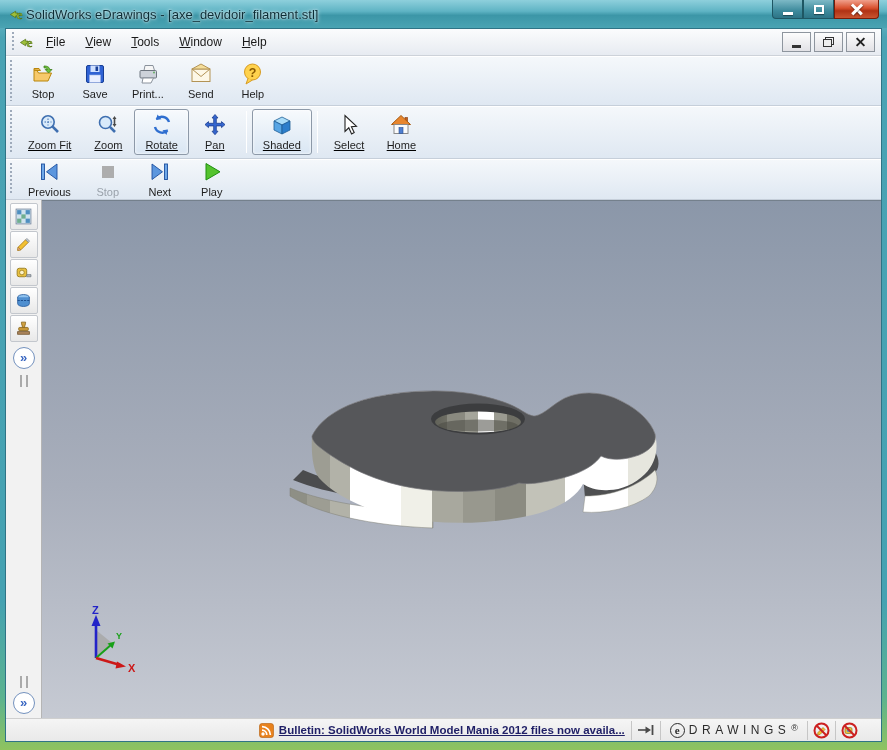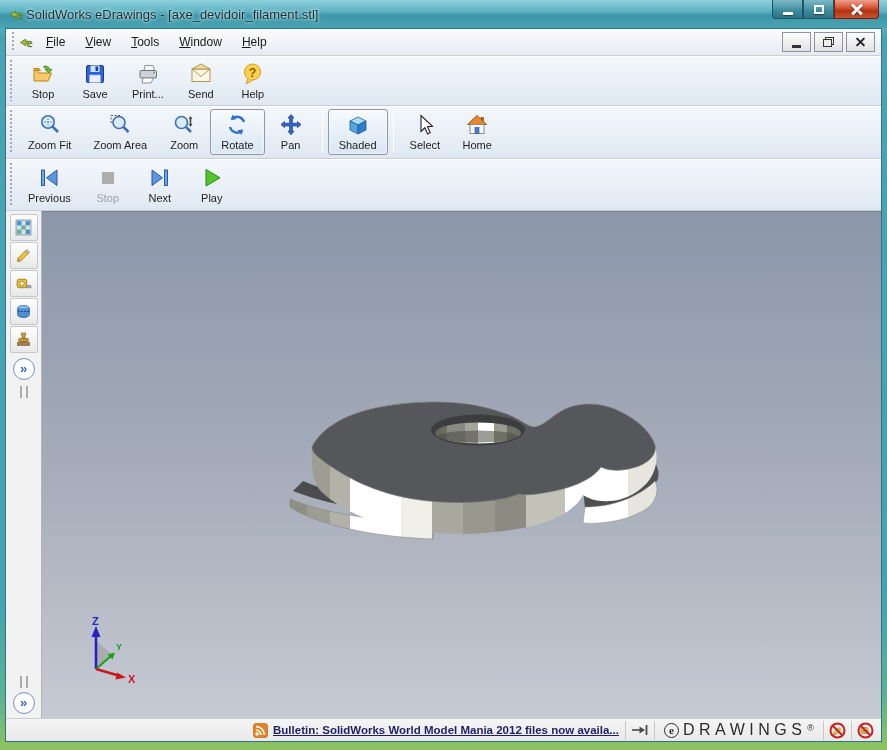--- a/index.html
+++ b/index.html
@@ -79,21 +79,21 @@
   .g-xd { position:relative; width:11px; height:11px; }
   .g-xd::before,.g-xd::after { content:""; position:absolute; left:0; top:4.5px; width:11px; height:2px; background:#222; }
   .g-xd::before { transform:rotate(45deg); } .g-xd::after { transform:rotate(-45deg); }
 
   
   .toolbar {
     display:flex; align-items:center; padding:1px 2px;
     background:linear-gradient(180deg,#f5f8fb,#dfe8f2);
     border-bottom:1px solid #c6cfda; box-shadow:inset 0 1px 0 #fff;
   }
-  .toolbar.t1 { height:50px; } .toolbar.t2 { height:53px; } .toolbar.t3 { height:52px; }
+  .toolbar.t1 { height:50px; } .toolbar.t2 { height:53px;text-decoration:underline; } .toolbar.t3 { height:41px; }
   .tool-btn {
     display:flex; flex-direction:column; align-items:center; justify-content:center;
     gap:2px; padding:3px 10px; min-width:52px; height:46px; border:1px solid transparent;
     border-radius:3px; cursor:pointer; color:#1e1e1e; font-size:11px; white-space:nowrap;
   }
   .tool-btn.active {
     border-color:#8d99a8; background:linear-gradient(180deg,#f7fafd,#d9e6f3);
     box-shadow:inset 0 0 3px #fff;
     justify-content:flex-end;
   }
@@ -125,32 +125,32 @@
     background:linear-gradient(180deg,#8b97a9 0%,#a8aebb 55%,#c6cad3 100%);
     cursor:crosshair;
   }
   .model-svg { position:absolute; left:241px; top:175px; width:392px; height:160px; }
   .triad-svg { position:absolute; left:38px; top:405px; width:60px; height:68px; }
 
   
   .statusbar {
     height:23px; display:flex; align-items:center; font-size:11.5px;
     background:linear-gradient(180deg,#f5f5f5,#e9e9e9); border-top:1px solid #cfcfcf;
-    padding:0 2px;
+    padding:0 18px;
   }
   .sb-spacer { flex:1; }
   .sb-news { display:flex; align-items:center; gap:5px; cursor:pointer; padding:0 6px; }
   .sb-link { color:#1f1f66; text-decoration:underline; font-weight:bold; white-space:nowrap; }
   .sb-cell { display:flex; align-items:center; height:19px; padding:0 5px; border-left:1px solid #c6c6c6; }
   .sb-logo { display:flex; align-items:center; gap:4px; padding:0 9px; }
   .logo-e {
     width:15px; height:15px; border:1.6px solid #2b2b2b; border-radius:50%;
     font:bold 11px "Liberation Serif",serif; color:#2b2b2b; text-align:center; line-height:13px;
   }
-  .logo-txt { font-size:16px; letter-spacing:4.5px; color:#2b2b2b; }
+  .logo-txt { font-size:12px; letter-spacing:4.5px; color:#2b2b2b; }
   .logo-reg { font-size:9px; color:#2b2b2b; margin-left:-3px; align-self:flex-start; margin-top:2px; }
 </style>
 </head>
 <body>
 
 <div class="window">
 
   <div class="titlebar">
     <svg class="app-icon" viewBox="0 0 18 18">
       <path d="M1.5 9 L7 5.5 V7.5 H9.5 V10.5 H7 V12.5 Z" fill="#9ebf3a" stroke="#55741a" stroke-width="0.8"></path>
@@ -254,28 +254,20 @@
 
     <div class="toolbar t2">
       <span class="grip-v"></span>
       <div class="tool-btn">
         <svg class="tool-ico" viewBox="0 0 24 24">
           <circle cx="10" cy="9" r="6.2" fill="#d9eafa" stroke="#3f6fb0" stroke-width="1.6"></circle>
           <path d="M10 5.5 V12.5 M6.5 9 H13.5" stroke="#3f6fb0" stroke-width="1" stroke-dasharray="1.5 1.5"></path>
           <line x1="14.6" y1="13.6" x2="20" y2="19" stroke="#3f6fb0" stroke-width="2.6"></line>
         </svg>
         <span>Zoom Fit</span>
-      </div>
-      <div class="tool-btn">
-        <svg class="tool-ico" viewBox="0 0 24 24">
-          <rect x="3" y="2.5" width="9" height="7" fill="none" stroke="#555" stroke-width="1" stroke-dasharray="2 1.5"></rect>
-          <circle cx="11" cy="9.5" r="6" fill="#d9eafa" stroke="#3f6fb0" stroke-width="1.6"></circle>
-          <line x1="15.4" y1="13.9" x2="20.5" y2="19" stroke="#3f6fb0" stroke-width="2.6"></line>
-        </svg>
-        <span>Zoom Area</span>
       </div>
       <div class="tool-btn">
         <svg class="tool-ico" viewBox="0 0 24 24">
           <circle cx="9.5" cy="9.5" r="6" fill="#d9eafa" stroke="#3f6fb0" stroke-width="1.6"></circle>
           <line x1="13.9" y1="13.9" x2="19" y2="19" stroke="#3f6fb0" stroke-width="2.6"></line>
           <path d="M18.5 3 L20.5 6 H19.3 V11 H20.5 L18.5 14 L16.5 11 H17.7 V6 H16.5 Z" fill="#4a4a4a"></path>
         </svg>
         <span>Zoom</span>
       </div>
       <div class="tool-btn active">

